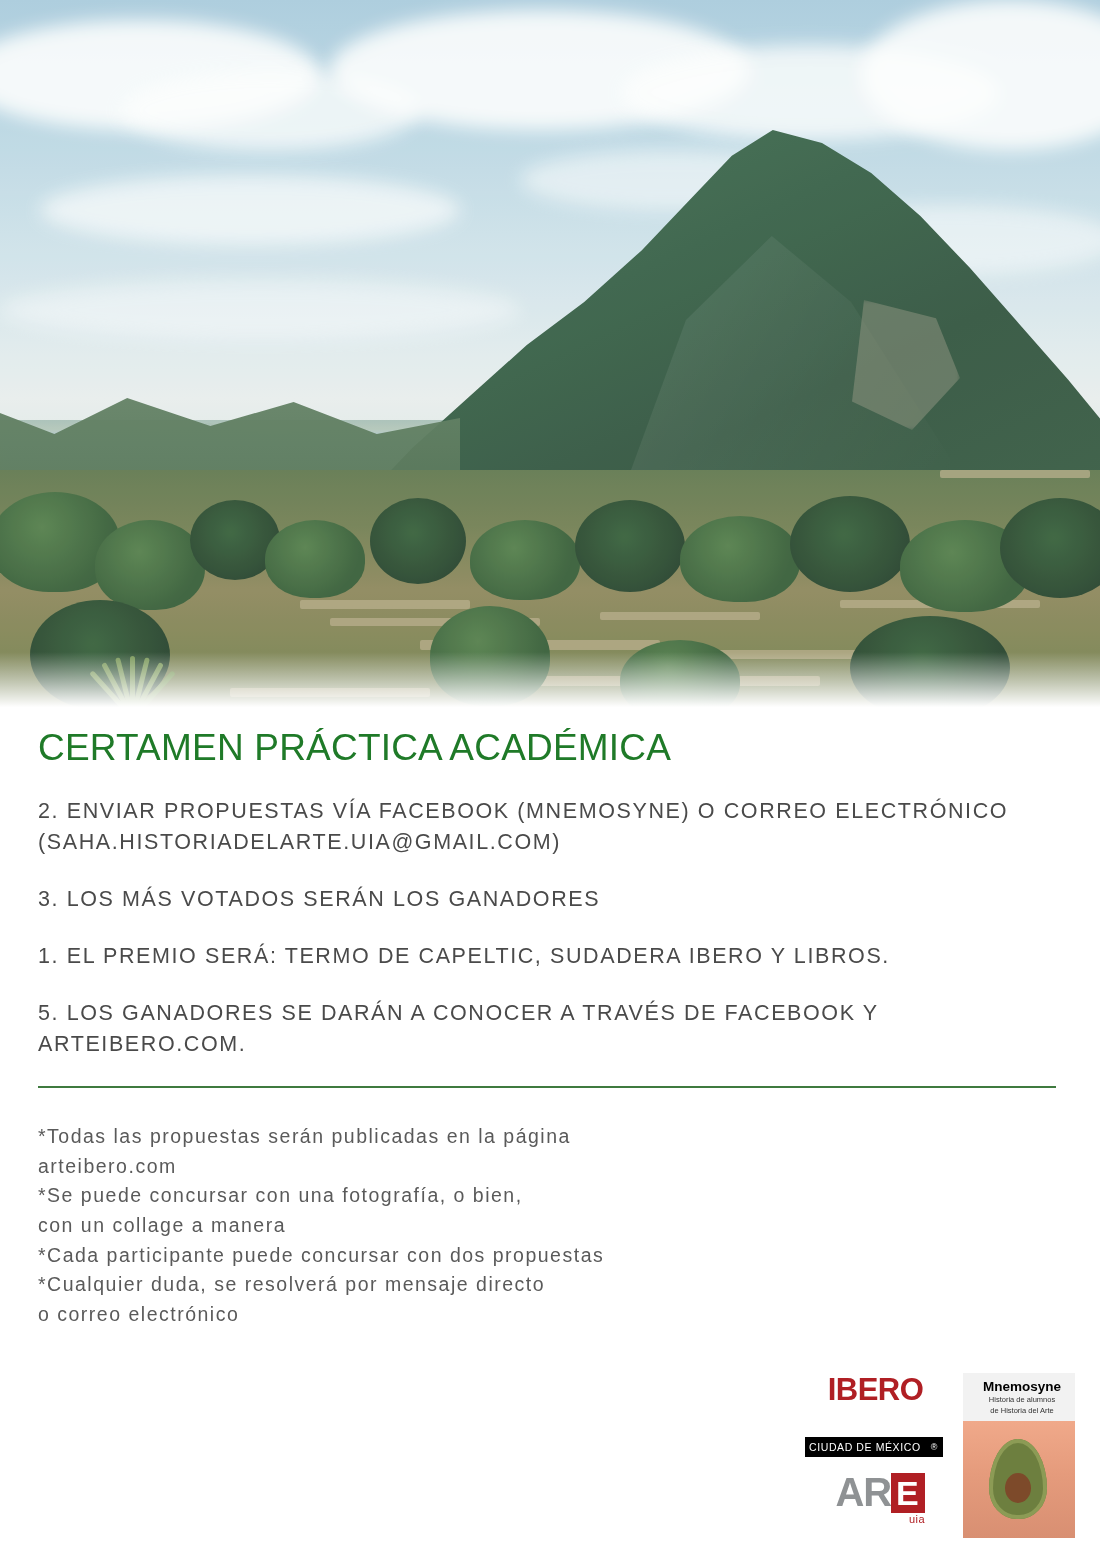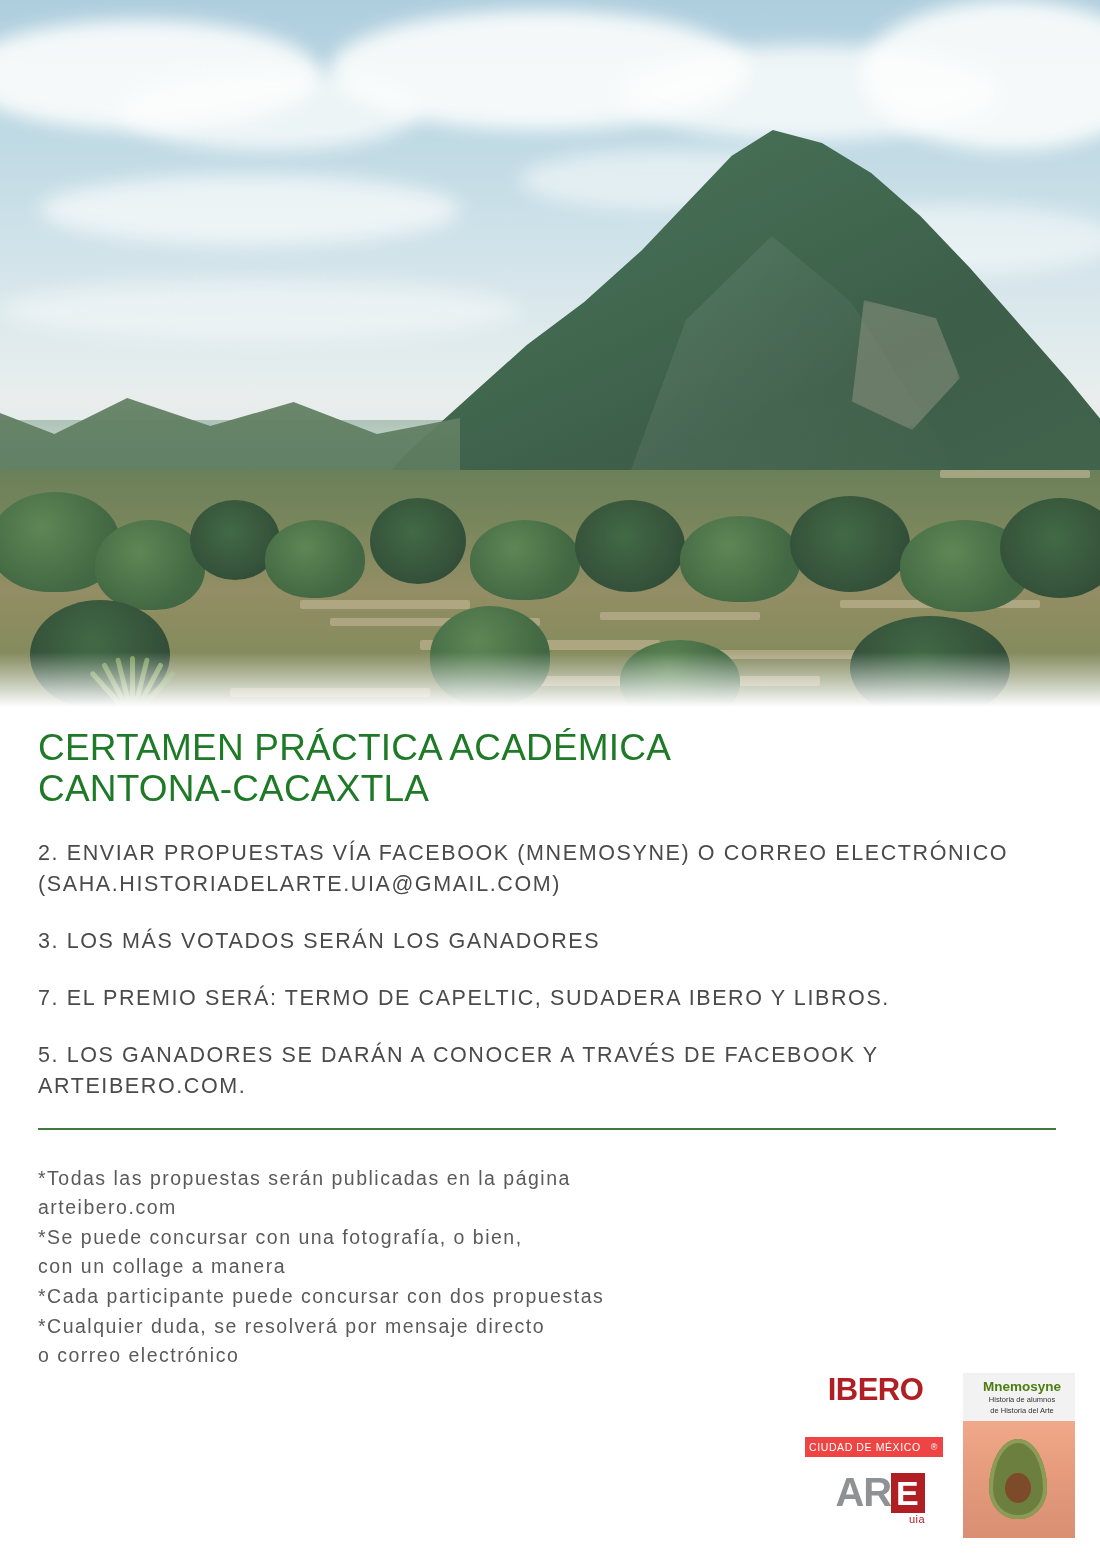--- a/index.html
+++ b/index.html
@@ -250,21 +250,21 @@
     font-size: 31px;
     font-weight: bold;
     letter-spacing: -0.5px;
     line-height: 34px;
     padding-left: 3px;
   }
   .ibero-bar {
     margin-top: 2px;
     width: 138px;
     height: 20px;
-    background: #ef4444;
+    background: #000000;
     color: #ffffff;
     font-size: 10.5px;
     letter-spacing: 0.6px;
     display: flex;
     align-items: center;
     padding-left: 4px;
     box-sizing: border-box;
   }
   .ibero-bar .reg { margin-left: auto; margin-right: 5px; font-size: 9px; }
 
@@ -308,21 +308,21 @@
     left: 158px; top: 0;
     width: 112px;
     height: 165px;
     background: #f2f2f2;
     overflow: hidden;
   }
   .mnemo-title {
     padding: 6px 0 0 6px;
     font-size: 13.5px;
     font-weight: bold;
-    color: #4d7c0f;
+    color: #000000;
   }
   .mnemo-sub {
     padding: 1px 0 0 6px;
     font-size: 7.5px;
     color: #333333;
     line-height: 9.5px;
   }
   .mnemo-art {
     margin: 6px 0 0 0;
     width: 112px;
@@ -411,27 +411,26 @@
   </div>
 
   <div class="hero-tint"></div>
   <div class="hero-fade"></div>
 </div>
 
 <div class="content">
 
   <h1 class="title">
     <span class="ln">CERTAMEN PRÁCTICA ACADÉMICA</span>
-    <span class="ln">CANTONA-CACAXTLA</span>
   </h1>
 
   <div class="rules">
     <p class="rule">2. ENVIAR PROPUESTAS VÍA FACEBOOK (MNEMOSYNE) O CORREO ELECTRÓNICO (SAHA.HISTORIADELARTE.UIA@GMAIL.COM)</p>
     <p class="rule">3. LOS MÁS VOTADOS SERÁN LOS GANADORES</p>
-    <p class="rule">7. EL PREMIO SERÁ: TERMO DE CAPELTIC,  SUDADERA IBERO Y LIBROS.</p>
+    <p class="rule">1. EL PREMIO SERÁ: TERMO DE CAPELTIC,  SUDADERA IBERO Y LIBROS.</p>
     <p class="rule">5. LOS GANADORES SE DARÁN A CONOCER A TRAVÉS DE FACEBOOK Y ARTEIBERO.COM.</p>
   </div>
 
   <div class="divider"></div>
 
   <div class="notes">
     <span class="nl">*Todas las propuestas serán publicadas en la página</span>
     <span class="nl">arteibero.com</span>
     <span class="nl">*Se puede concursar con una fotografía, o bien,</span>
     <span class="nl">con un collage a manera</span>

